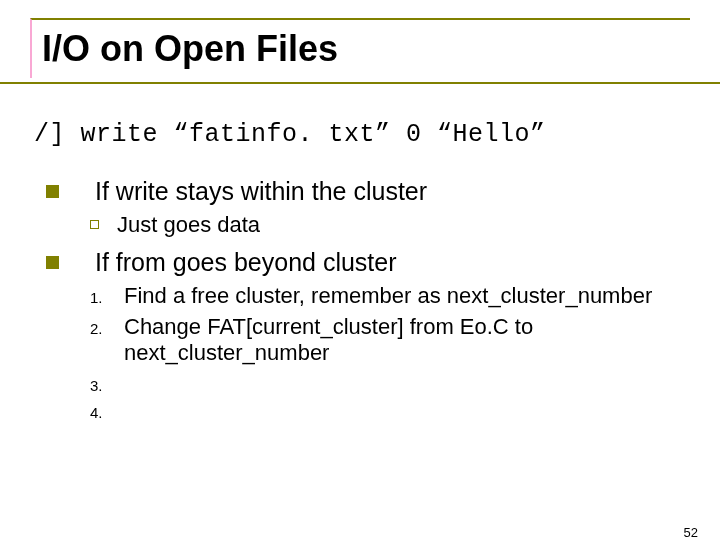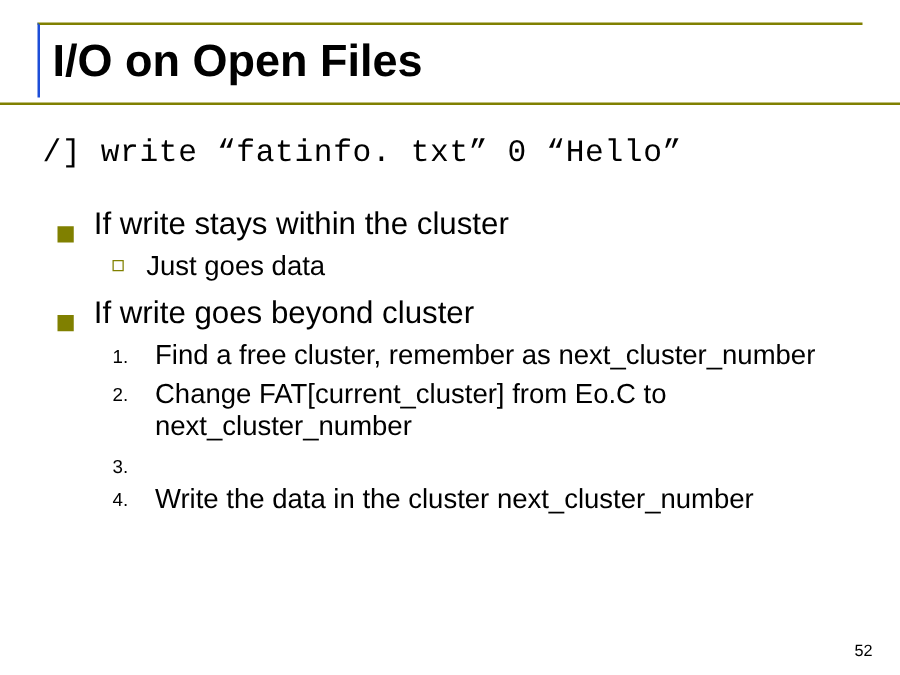--- a/index.html
+++ b/index.html
@@ -13,50 +13,51 @@
     overflow: hidden;
   }
   .slide {
     width: 720px;
     height: 540px;
     padding: 18px 30px 20px 30px;
     position: relative;
   }
   .title-wrap {
     border-top: 2px solid #808000;
-    border-left: 2px solid #1d4ed8;
+    border-left: 2px solid #f9a8d4;
     padding: 8px 0 8px 10px;
     margin-bottom: 4px;
   }
   .title {
     font-size: 36px;
     font-weight: bold;
     color: #000;
   }
   .underline {
     border-bottom: 2px solid #808000;
     margin-left: -30px;
     margin-right: -30px;
     height: 0;
   }
   .content {
-    padding-top: 24px;
+    padding-top: 36px;
     padding-left: 4px;
   }
   .cmd {
     font-family: "Courier New", Courier, monospace;
     font-size: 25px;
     margin-bottom: 28px;
     letter-spacing: 0.5px;
   }
   .lvl1 {
     display: flex;
-    align-items: flex-end;
+    align-items: flex-start;
     margin-bottom: 6px;
     padding-left: 12px;
+    gap: 20px;
   }
   .lvl1 .bullet {
     width: 13px;
     height: 13px;
     background: #808000;
     margin-top: 8px;
     margin-right: 16px;
     flex-shrink: 0;
   }
   .lvl1 .text {
@@ -84,21 +85,21 @@
     flex-shrink: 0;
     width: 14px;
   }
   .lvl2 .text {
     font-size: 22px;
     line-height: 1.2;
   }
   .lvl2.num-item { margin-bottom: 2px; }
   .pagenum {
     position: absolute;
-    bottom: 12px;
+    bottom: 0;
     right: 22px;
     font-size: 13px;
     color: #000;
   }
 </style>
 </head>
 <body>
 
 <div class="slide">
 
@@ -116,35 +117,34 @@
       <div class="text">If write stays within the cluster</div>
     </div>
 
     <div class="lvl2">
       <div class="sq"></div>
       <div class="text">Just goes data</div>
     </div>
 
     <div class="lvl1">
       <div class="bullet"></div>
-      <div class="text">If write goes beyond cluster</div>
+      <div class="text">If from goes beyond cluster</div>
     </div>
 
     <div class="lvl2 num-item">
       <div class="num">1.</div>
       <div class="text">Find a free cluster, remember as next_cluster_number</div>
     </div>
     <div class="lvl2 num-item">
       <div class="num">2.</div>
       <div class="text">Change FAT[current_cluster] from Eo.C to next_cluster_number</div>
     </div>
     <div class="lvl2 num-item">
       <div class="num">3.</div>
     </div>
     <div class="lvl2 num-item">
       <div class="num">4.</div>
-      <div class="text">Write the data in the cluster next_cluster_number</div>
     </div>
 
   </div>
 
   <div class="pagenum">52</div>
 </div>
 
 </body></html>

